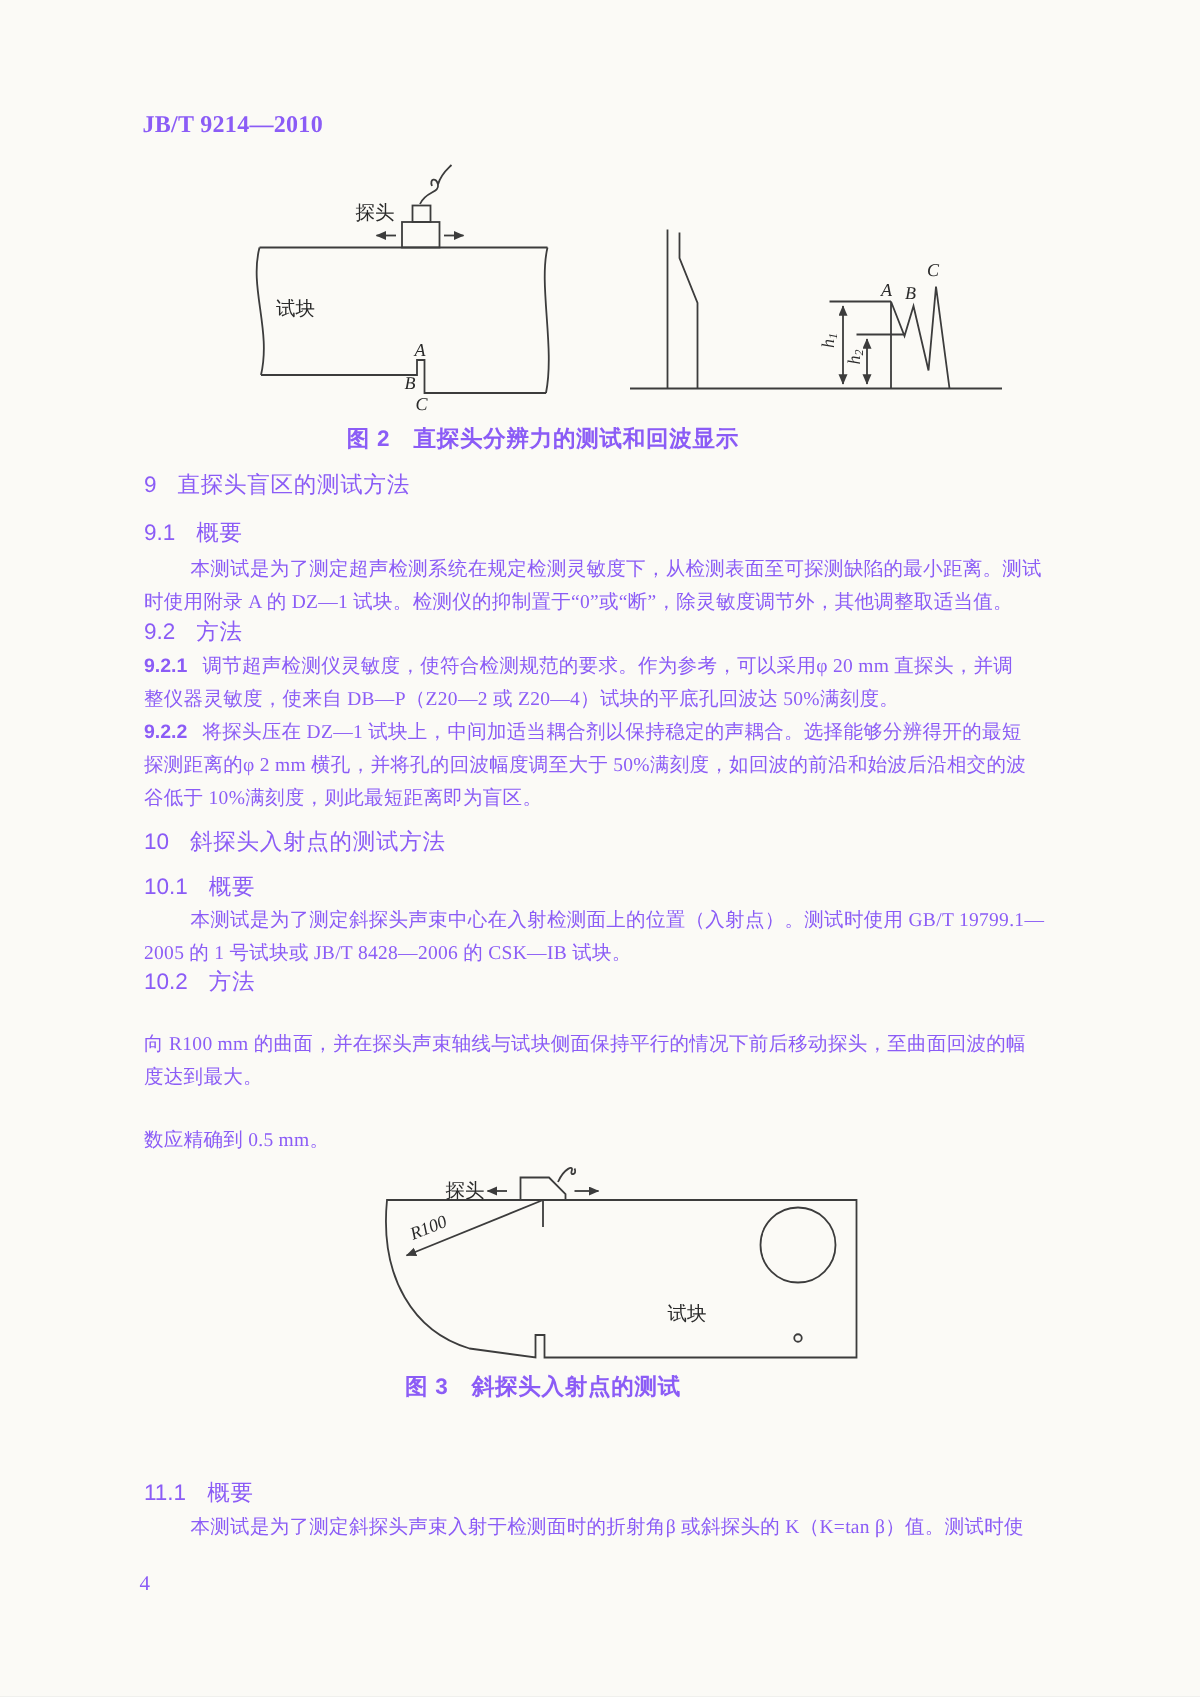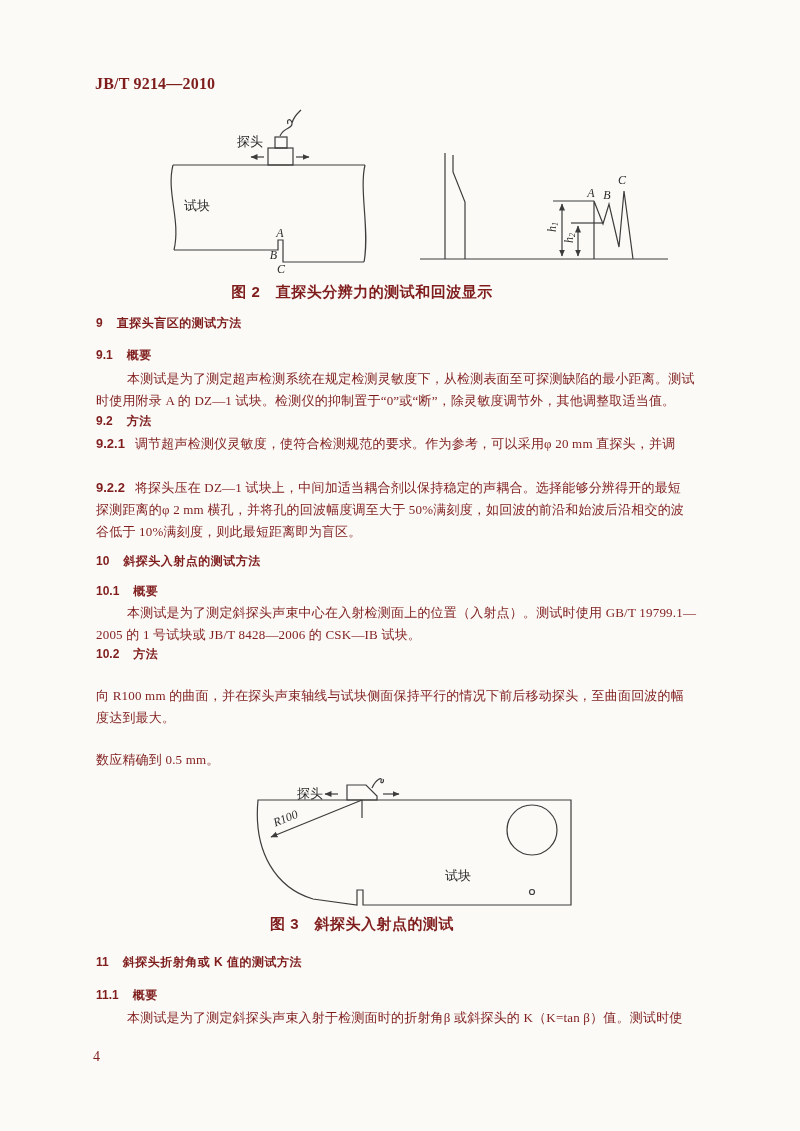--- a/index.html
+++ b/index.html
@@ -1,23 +1,23 @@
 <!DOCTYPE html>
 <html><head>
 <meta charset="utf-8">
 <style>
   html,body{margin:0;padding:0;background:#e8e8e6;}
   .page{
     position:relative; width:800px; height:1131px; margin:0 auto;
-    background:#fbfaf6; color:#7f1d1d; overflow:hidden;
+    background:#fbfaf6; color:#8b5cf6; overflow:hidden;
     font-family:"Liberation Serif","DejaVu Serif",serif;
   }
   .line{position:absolute; white-space:nowrap; font-size:13px; line-height:21px; letter-spacing:.2px;}
   .doc-header{font-family:"Liberation Serif","DejaVu Serif",serif; font-weight:bold; font-size:16px;}
-  .heading{font-family:"Liberation Sans","DejaVu Sans",sans-serif; font-weight:bold; font-size:12px; letter-spacing:.5px;}
+  .heading{font-family:"Liberation Sans","DejaVu Sans",sans-serif; font-weight:normal; font-size:15px; letter-spacing:.5px;}
   .heading .num{margin-right:14px; letter-spacing:0;}
   .clause .num{font-family:"Liberation Sans","DejaVu Sans",sans-serif; font-weight:bold; margin-right:10px; letter-spacing:0;}
   .caption{position:absolute; left:0; width:724px; text-align:center;
     font-family:"Liberation Sans","DejaVu Sans",sans-serif; font-weight:bold; font-size:15px; letter-spacing:.5px;}
   .pagenum{font-size:14px;}
   svg{position:absolute; overflow:visible;}
   svg path, svg line, svg rect, svg circle, svg polyline{fill:none; stroke:#3c3c3c; stroke-width:1.2;}
   svg text{fill:#2a2a2a; stroke:none; font-family:"Liberation Serif","DejaVu Serif",serif;}
   .cjk-label{font-size:13px;}
   .ital{font-style:italic; font-size:12px;}
@@ -79,20 +79,21 @@
     <span class="num">9.1</span><span>概要</span>
   </div>
   <div class="line" style="left:127px; top:368px;">本测试是为了测定超声检测系统在规定检测灵敏度下，从检测表面至可探测缺陷的最小距离。测试</div>
   <div class="line" style="left:96px; top:390px;">时使用附录 A 的 DZ—1 试块。检测仪的抑制置于“0”或“断”，除灵敏度调节外，其他调整取适当值。</div>
   <div class="line heading" style="left:96px; top:411px;">
     <span class="num">9.2</span><span>方法</span>
   </div>
   <div class="line clause" style="left:96px; top:433px;">
     <span class="num">9.2.1</span><span>调节超声检测仪灵敏度，使符合检测规范的要求。作为参考，可以采用φ 20 mm 直探头，并调</span>
   </div>
+  <div class="line" style="left:96px; top:455px;">整仪器灵敏度，使来自 DB—P（Z20—2 或 Z20—4）试块的平底孔回波达 50%满刻度。</div>
   <div class="line clause" style="left:96px; top:477px;">
     <span class="num">9.2.2</span><span>将探头压在 DZ—1 试块上，中间加适当耦合剂以保持稳定的声耦合。选择能够分辨得开的最短</span>
   </div>
   <div class="line" style="left:96px; top:499px;">探测距离的φ 2 mm 横孔，并将孔的回波幅度调至大于 50%满刻度，如回波的前沿和始波后沿相交的波</div>
   <div class="line" style="left:96px; top:521px;">谷低于 10%满刻度，则此最短距离即为盲区。</div>
 
   <div class="line heading" style="left:96px; top:551px;">
     <span class="num">10</span><span>斜探头入射点的测试方法</span>
   </div>
   <div class="line heading" style="left:96px; top:581px;">
@@ -122,23 +123,20 @@
     <path d="M347,800 V785 H366 L377,796 V800 Z"></path>
     <path d="M372,788 C376,779 383,776 381,781 C380,784 385,783 383,779"></path>
     <line x1="338" y1="794" x2="325" y2="794" marker-end="url(#ah3)"></line>
     <line x1="383" y1="794" x2="399" y2="794" marker-end="url(#ah3)"></line>
     <text class="cjk-label" x="310" y="798" text-anchor="middle">探头</text>
     <text class="cjk-label" x="458" y="880" text-anchor="middle">试块</text>
   </svg>
 
   <div class="caption" style="top:915px;">图 3　斜探头入射点的测试</div>
 
-  <div class="line heading" style="left:96px; top:952px;">
-    <span class="num">11</span><span>斜探头折射角或 K 值的测试方法</span>
-  </div>
   <div class="line heading" style="left:96px; top:985px;">
     <span class="num">11.1</span><span>概要</span>
   </div>
   <div class="line" style="left:127px; top:1007px;">本测试是为了测定斜探头声束入射于检测面时的折射角β 或斜探头的 K（K=tan β）值。测试时使</div>
 
   <div class="line pagenum" style="left:93px; top:1046px;">4</div>
 
 </div>
 
 </body></html>

